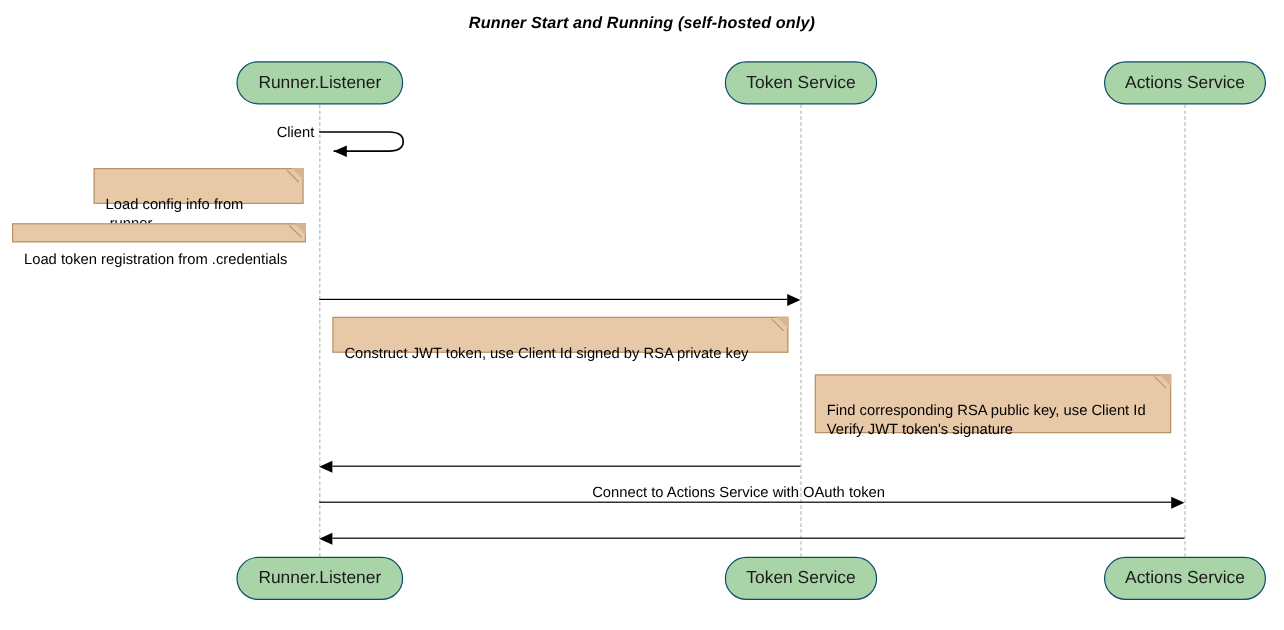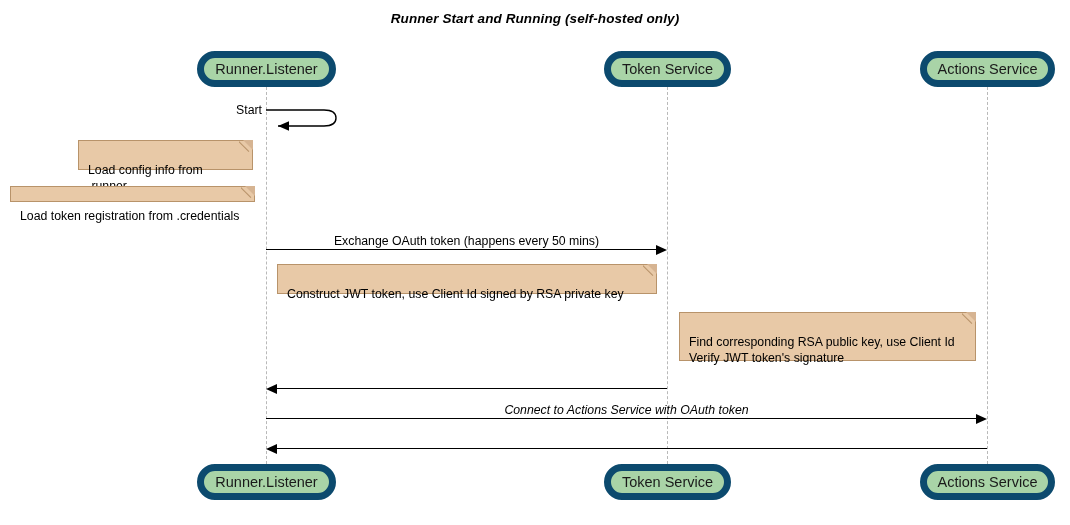--- a/index.html
+++ b/index.html
@@ -34,21 +34,21 @@
     letter-spacing: 0.1px;
     color: #000;
     font-style: italic;
   }
 
   
   .participant {
     position: absolute;
     box-sizing: border-box;
     background: #a9d4a7;
-    border: 7px solid #0c4a6e;
+    border: 1px solid #0c4a6e;
     border-radius: 18px;
     display: flex;
     align-items: center;
     justify-content: center;
     font-size: 14.5px;
     color: #1a1a1a;
     white-space: nowrap;
   }
 
   
@@ -156,62 +156,61 @@
   </div>
 
   <div class="participant" style="left:604px; top:51px; width:127px; height:36px;">
     <span>Token Service</span>
   </div>
 
   <div class="participant" style="left:920px; top:51px; width:135px; height:36px;">
     <span>Actions Service</span>
   </div>
 
-  <div class="msg-label right" style="left:186px; top:103px; width:76px;">Start</div>
+  <div class="msg-label right" style="left:186px; top:103px; width:76px;">Client</div>
 
   <div class="self-loop" style="left:264px; top:105px;">
     <svg width="80" height="28" viewBox="0 0 80 28">
       <path d="M 2 5 L 60 5 Q 72 5 72 13 Q 72 21 60 21 L 14 21" fill="none" stroke="#000000" stroke-width="1.4"></path>
       <path d="M 14 21 L 25 16.2 L 25 25.8 Z" fill="#000000"></path>
     </svg>
   </div>
 
   <div class="note" style="left:78px; top:140px; width:175px; height:30px;">
     <span>Load config info from .runner</span>
     <span class="note-fold"></span>
     <span class="note-fold-edge"></span>
   </div>
 
   <div class="note" style="left:10px; top:186px; width:245px; height:16px;">
     <span>Load token registration from .credentials</span>
     <span class="note-fold"></span>
     <span class="note-fold-edge"></span>
   </div>
 
-  <div class="msg-label center" style="left:266px; top:234px; width:401px;">Exchange OAuth token (happens every 50 mins)</div>
   <div class="msg-line" style="left:266px; top:249px; width:390px;"></div>
   <div class="arrow-head-right" style="left:656px; top:245px;"></div>
 
   <div class="note" style="left:277px; top:264px; width:380px; height:30px;">
     <span>Construct JWT token, use Client Id signed by RSA private key</span>
     <span class="note-fold"></span>
     <span class="note-fold-edge"></span>
   </div>
 
   <div class="note" style="left:679px; top:312px; width:297px; height:49px;">
     <span>Find corresponding RSA public key, use Client Id
 Verify JWT token's signature</span>
     <span class="note-fold"></span>
     <span class="note-fold-edge"></span>
   </div>
 
   <div class="msg-line" style="left:277px; top:388px; width:390px;"></div>
   <div class="arrow-head-left" style="left:266px; top:384px;"></div>
 
-  <div class="msg-label center" style="left:266px; top:403px; width:721px;font-style:italic;">Connect to Actions Service with OAuth token</div>
+  <div class="msg-label center" style="left:255px; top:403px; width:721px;">Connect to Actions Service with OAuth token</div>
   <div class="msg-line" style="left:266px; top:418px; width:710px;"></div>
   <div class="arrow-head-right" style="left:976px; top:414px;"></div>
 
   <div class="msg-line" style="left:277px; top:448px; width:710px;"></div>
   <div class="arrow-head-left" style="left:266px; top:444px;"></div>
 
   <div class="participant" style="left:197px; top:464px; width:139px; height:36px;">
     <span>Runner.Listener</span>
   </div>
 

